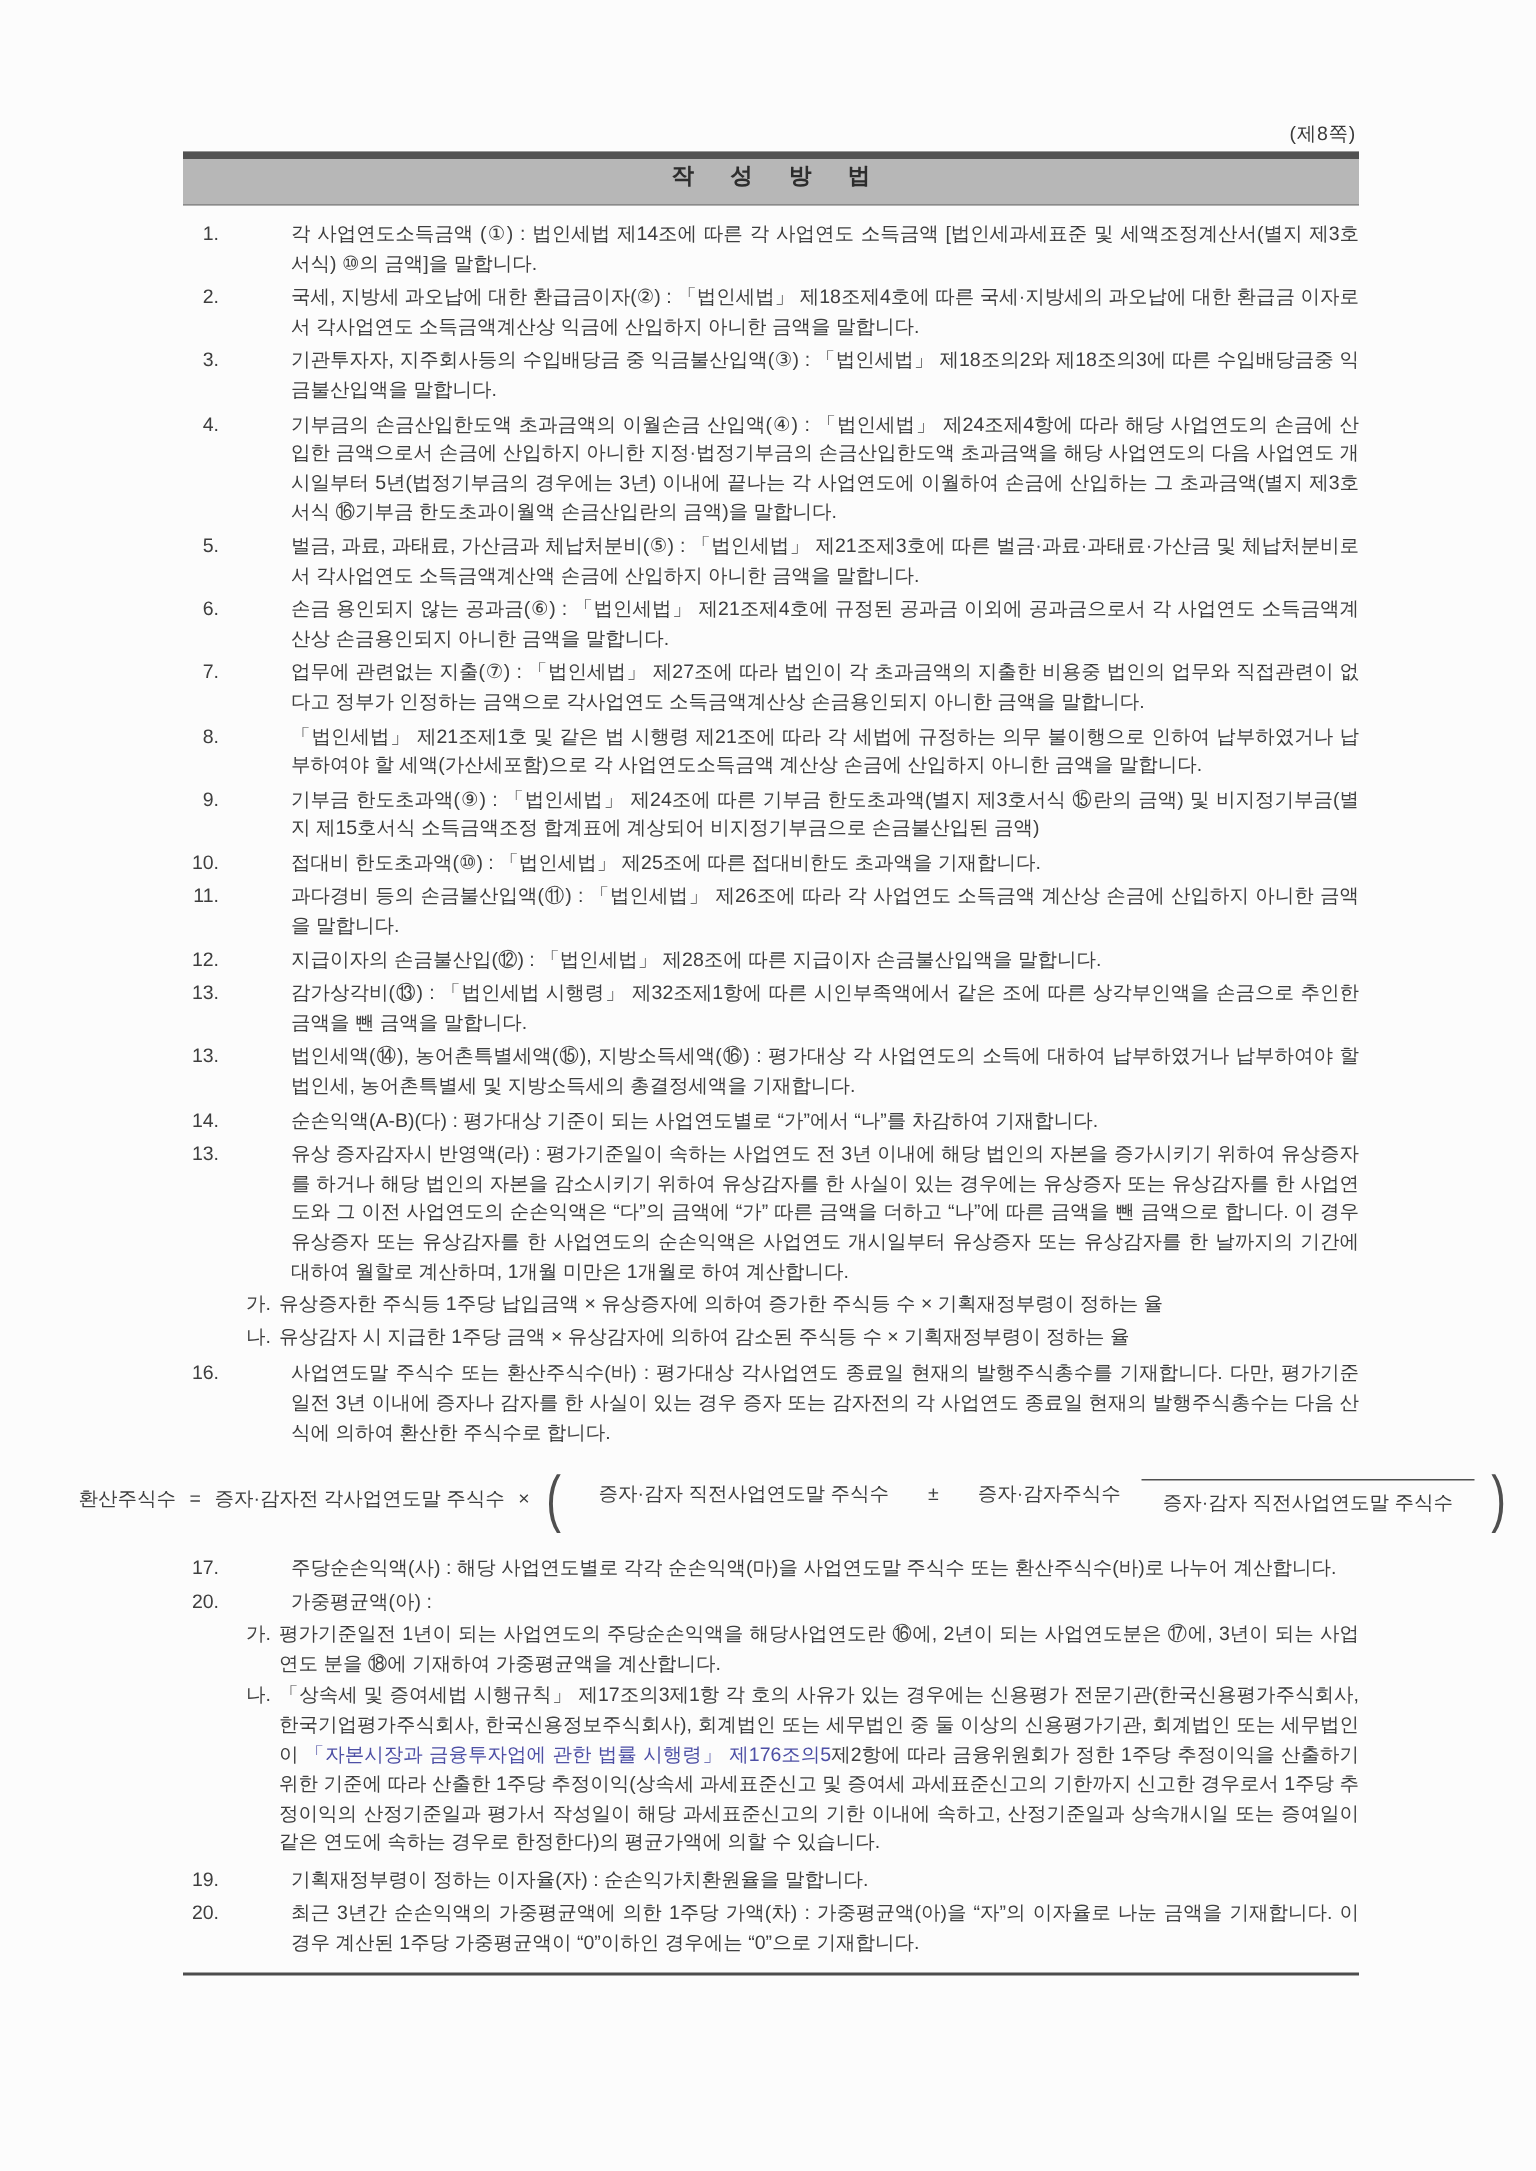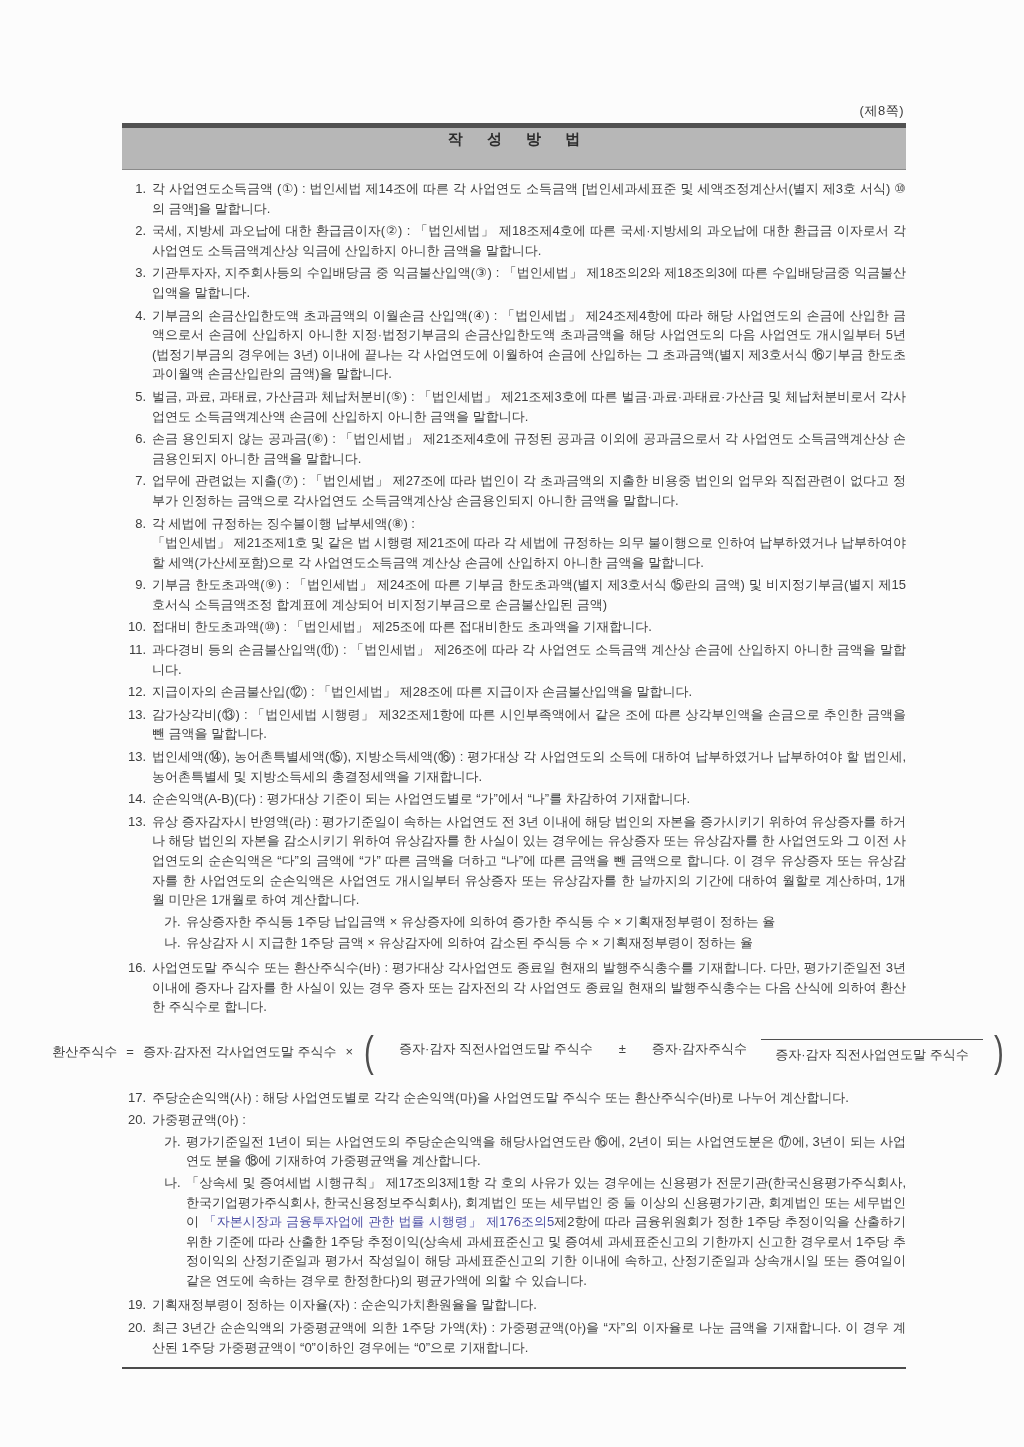--- a/index.html
+++ b/index.html
@@ -3,38 +3,38 @@
 <meta charset="utf-8">
 <style>
   html,body{margin:0;padding:0;}
   body{
     width:1024px;height:1447px;background:#fcfcfc;overflow:hidden;
     font-family:"Liberation Sans","DejaVu Sans",sans-serif;
     color:#3e3e3e;
   }
   .inner{margin-left:122px;width:784px;}
   .page-label{
-    margin-top:102px;text-align:right;font-size:13px;color:#3a3a3a;
+    margin-top:80px;text-align:right;font-size:13px;color:#3a3a3a;
     padding-right:2px;letter-spacing:0.5px;
   }
   .title-bar{
     margin-top:3px;
     border-top:5px solid #515151;
     border-bottom:1px solid #8a8a8a;
     background:#b7b7b7;
     text-align:center;
     font-size:15px;font-weight:bold;color:#2d2d2d;
     letter-spacing:10px;
-    padding:2px 0 20px 10px;
+    padding:2px 0 9px 10px;
   }
   #items{margin-top:9px;}
   .item{display:flex;font-size:13px;line-height:19.6px;margin-bottom:3px;}
   .item .num{flex:0 0 24px;text-align:right;padding-right:6px;white-space:nowrap;}
   .item .body{flex:1;min-width:0;}
-  .para{text-align:justify;}
+  .para{text-align:justify;margin-left:42px;}
   .para + .para{margin-top:0;}
   .sub{display:flex;margin:2px 0 2px 12px;}
   .sub-label{flex:0 0 22px;}
   .sub-body{flex:1;text-align:justify;}
   .link-text{color:var(--link,#4d4fa5);}
   .formula{
     margin:16px 0 14px;
     display:flex;justify-content:center;align-items:center;gap:9px;
     font-size:13px;white-space:nowrap;
   }
@@ -91,21 +91,20 @@
       </div>
       <div class="item">
         <span class="num">7.</span>
         <div class="body">
           <div class="para">업무에 관련없는 지출(⑦) : 「법인세법」 제27조에 따라 법인이 각 초과금액의 지출한 비용중 법인의 업무와 직접관련이 없다고 정부가 인정하는 금액으로 각사업연도 소득금액계산상 손금용인되지 아니한 금액을 말합니다.</div>
         </div>
       </div>
       <div class="item">
         <span class="num">8.</span>
         <div class="body">
-          <div class="para">각 세법에 규정하는 징수불이행 납부세액(⑧) :</div>
           <div class="para">「법인세법」 제21조제1호 및 같은 법 시행령 제21조에 따라 각 세법에 규정하는 의무 불이행으로 인하여 납부하였거나 납부하여야 할 세액(가산세포함)으로 각 사업연도소득금액 계산상 손금에 산입하지 아니한 금액을 말합니다.</div>
         </div>
       </div>
       <div class="item">
         <span class="num">9.</span>
         <div class="body">
           <div class="para">기부금 한도초과액(⑨) : 「법인세법」 제24조에 따른 기부금 한도초과액(별지 제3호서식 ⑮란의 금액) 및 비지정기부금(별지 제15호서식 소득금액조정 합계표에 계상되어 비지정기부금으로 손금불산입된 금액)</div>
         </div>
       </div>
       <div class="item">

